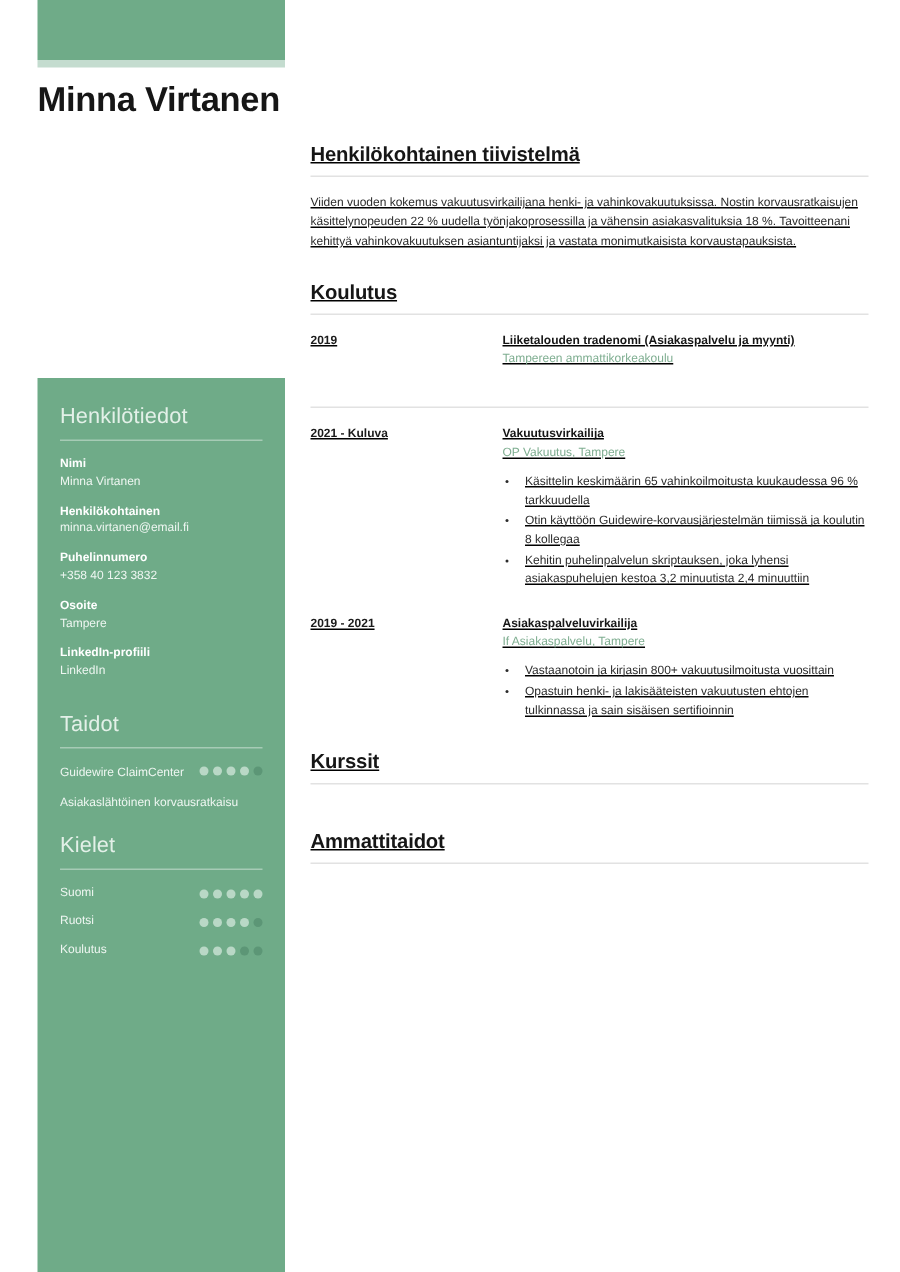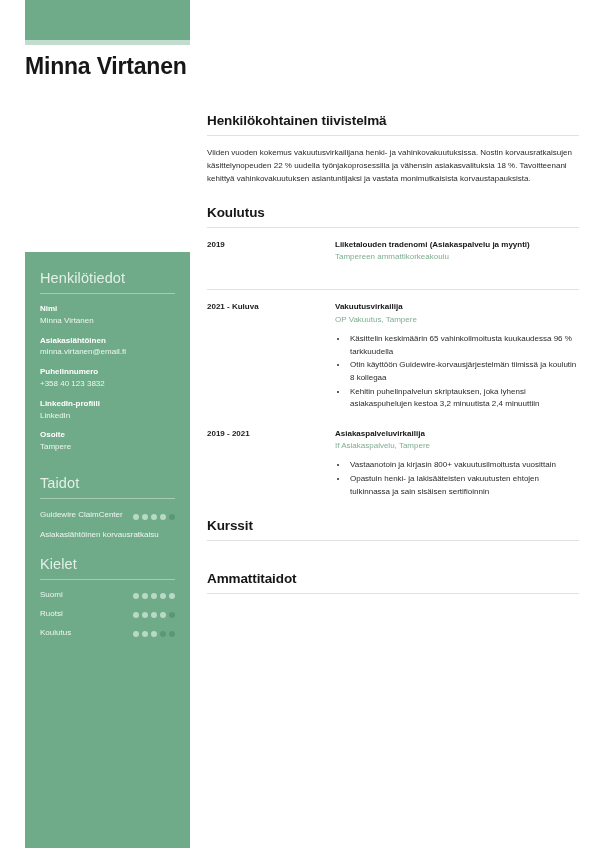--- a/index.html
+++ b/index.html
@@ -83,21 +83,21 @@
   }
   .side-value {
     font-size: 8px;
     font-weight: normal;
     color: #eef6f1;
     line-height: 1.35;
   }
 
   .skill-row {
     display: flex;
-    align-items: flex-end;
+    align-items: flex-start;
     justify-content: space-between;
     margin-bottom: 9px;
     gap: 6px;
   }
   .skill-name {
     font-size: 8px;
     color: #eef6f1;
     line-height: 1.4;
     flex: 1 1 auto;
   }
@@ -123,22 +123,23 @@
   }
   .lang-name { font-size: 8px; color: #eef6f1; }
 
   .spacer-12 { height: 12px; }
   .spacer-6 { height: 6px; }
 
   
   .main {
     position: absolute;
     left: 207px;
-    top: 113px;
+    top: 95px;
     width: 372px;
+    text-decoration: underline;
   }
   .sec { margin-bottom: 0; }
   .sec-title {
     font-size: 13.5px;
     font-weight: bold;
     color: #161616;
     letter-spacing: -0.1px;
   }
   .sec-rule {
     height: 1px;
@@ -213,34 +214,34 @@
 
     <div class="side-block">
       <div class="side-section-title">Henkilötiedot</div>
       <div class="side-rule"></div>
 
       <div class="side-group">
         <div class="side-label">Nimi</div>
         <div class="side-value">Minna Virtanen</div>
       </div>
       <div class="side-group">
-        <div class="side-label">Asiakaslähtöinen</div>
+        <div class="side-label">Henkilökohtainen</div>
         <div class="side-value">minna.virtanen@email.fi</div>
       </div>
       <div class="side-group">
         <div class="side-label">Puhelinnumero</div>
         <div class="side-value">+358 40 123 3832</div>
       </div>
       <div class="side-group">
+        <div class="side-label">Osoite</div>
+        <div class="side-value">Tampere</div>
+      </div>
+      <div class="side-group">
         <div class="side-label">LinkedIn-profiili</div>
         <div class="side-value">LinkedIn</div>
-      </div>
-      <div class="side-group">
-        <div class="side-label">Osoite</div>
-        <div class="side-value">Tampere</div>
       </div>
     </div>
 
     <div class="spacer-12"></div>
 
     <div class="side-block">
       <div class="side-section-title">Taidot</div>
       <div class="side-rule"></div>
 
       <div class="skill-row">

